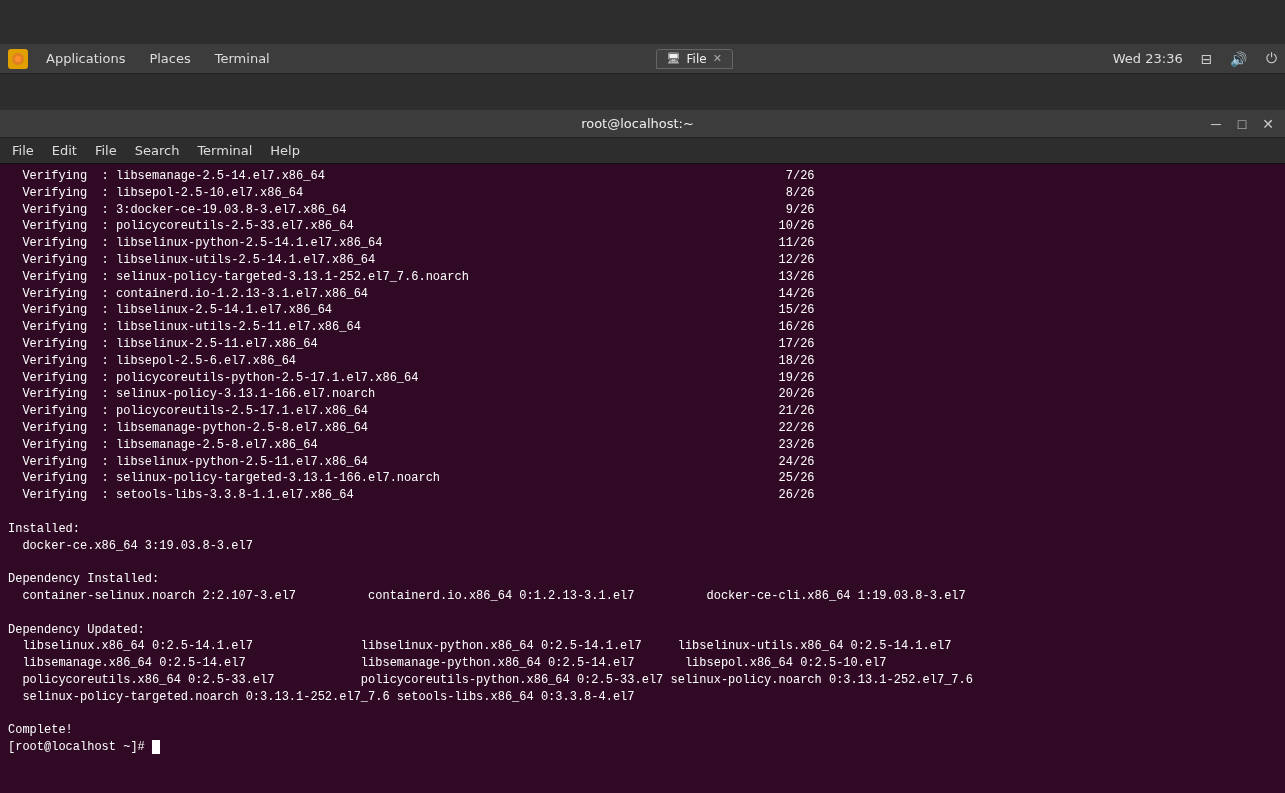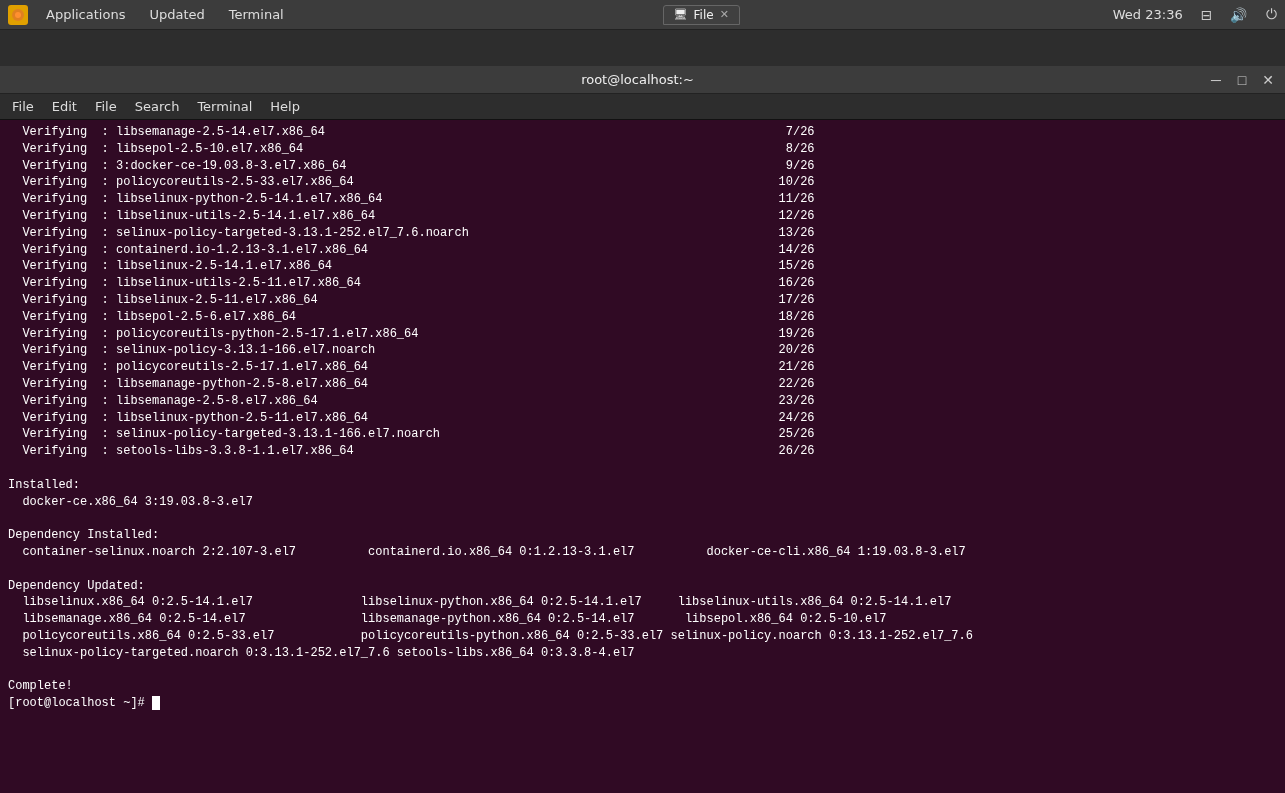--- a/index.html
+++ b/index.html
@@ -14,20 +14,21 @@
     
     #taskbar {
       width: 100%;
       height: 30px;
       background: #3c3c3c;
       display: flex;
       align-items: center;
       justify-content: space-between;
       padding: 0 8px;
       border-bottom: 1px solid #222;
+      margin-top: 44px;
     }
     #taskbar-left {
       display: flex;
       align-items: center;
       gap: 12px;
     }
     .taskbar-app-icon {
       width: 20px;
       height: 20px;
       background: #e0a000;
@@ -207,21 +208,21 @@
 
 <div id="taskbar">
   <div id="taskbar-left">
     <div class="taskbar-app-icon">
       <svg width="14" height="14" viewBox="0 0 14 14">
         <circle cx="7" cy="7" r="6" fill="#e08020"></circle>
         <circle cx="7" cy="7" r="3" fill="#ff9030"></circle>
       </svg>
     </div>
     <span class="taskbar-btn">Applications</span>
-    <span class="taskbar-btn">Updated</span>
+    <span class="taskbar-btn">Places</span>
     <span class="taskbar-btn">Terminal</span>
   </div>
   <div id="taskbar-center">
     <div class="tab-item active">
       <span style="font-size:11px;">🖥</span>
       <span>File</span>
       <span class="tab-close">✕</span>
     </div>
   </div>
   <div id="taskbar-right">

